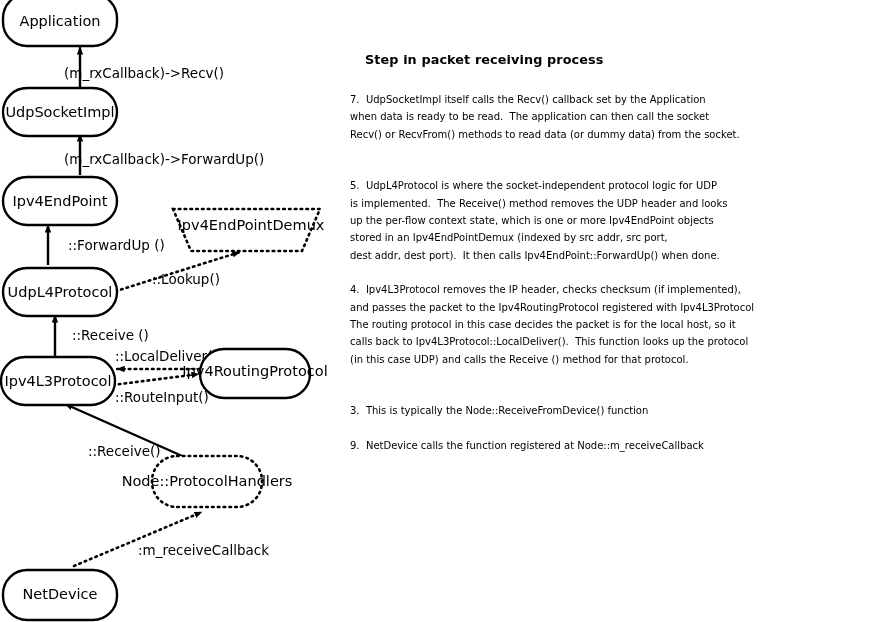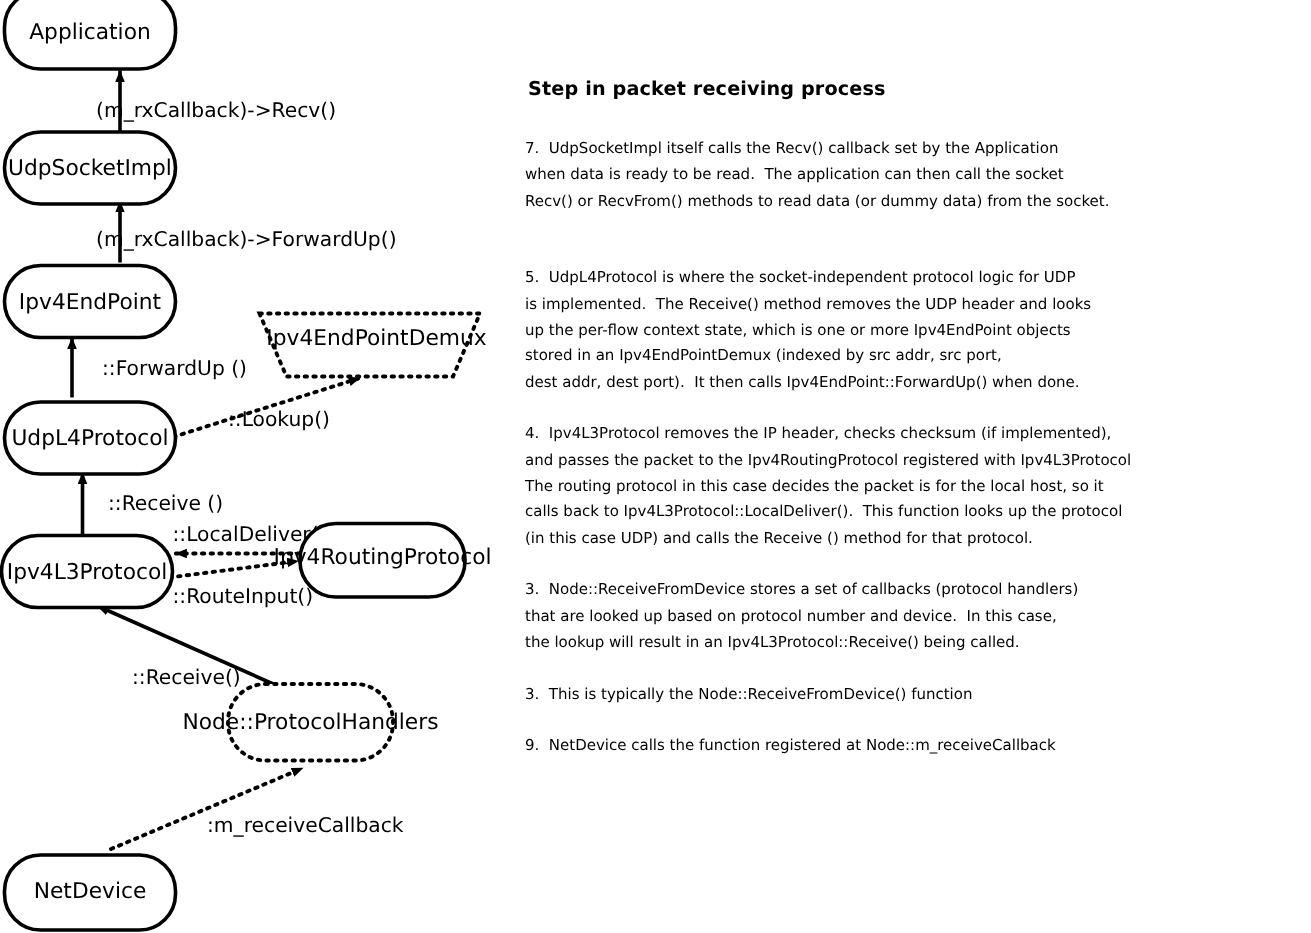--- a/index.html
+++ b/index.html
@@ -69,21 +69,21 @@
     left: 350px;
     top: 52px;
     width: 524px;
     height: 520px;
   }
   #panel-title {
     font-family: "DejaVu Sans", sans-serif;
     font-size: 12.8px;
     font-weight: bold;
     letter-spacing: 0.1px;
-    margin: 0 0 0 2px;
+    margin: 0 0 0 15px;
     padding: 0;
     line-height: 16px;
     color: #000000;
     white-space: nowrap;
   }
   .step-block {
     font-family: "DejaVu Sans", sans-serif;
     font-size: 10px;
     line-height: 17.4px;
     color: #000000;
@@ -222,23 +222,20 @@
 dest addr, dest port).  It then calls Ipv4EndPoint::ForwardUp() when done.</div>
     <div class="step-spacer"></div>
 
     <div class="step-block">4.  Ipv4L3Protocol removes the IP header, checks checksum (if implemented),
 and passes the packet to the Ipv4RoutingProtocol registered with Ipv4L3Protocol
 The routing protocol in this case decides the packet is for the local host, so it
 calls back to Ipv4L3Protocol::LocalDeliver().  This function looks up the protocol
 (in this case UDP) and calls the Receive () method for that protocol.</div>
     <div class="step-spacer"></div>
 
-    <div class="step-block">3.  Node::ReceiveFromDevice stores a set of callbacks (protocol handlers)
-that are looked up based on protocol number and device.  In this case,
-the lookup will result in an Ipv4L3Protocol::Receive() being called.</div>
     <div class="step-spacer"></div>
 
     <div class="step-block">3.  This is typically the Node::ReceiveFromDevice() function</div>
     <div class="step-spacer"></div>
 
     <div class="step-block">9.  NetDevice calls the function registered at Node::m_receiveCallback</div>
   </div>
 
 </div>
 

